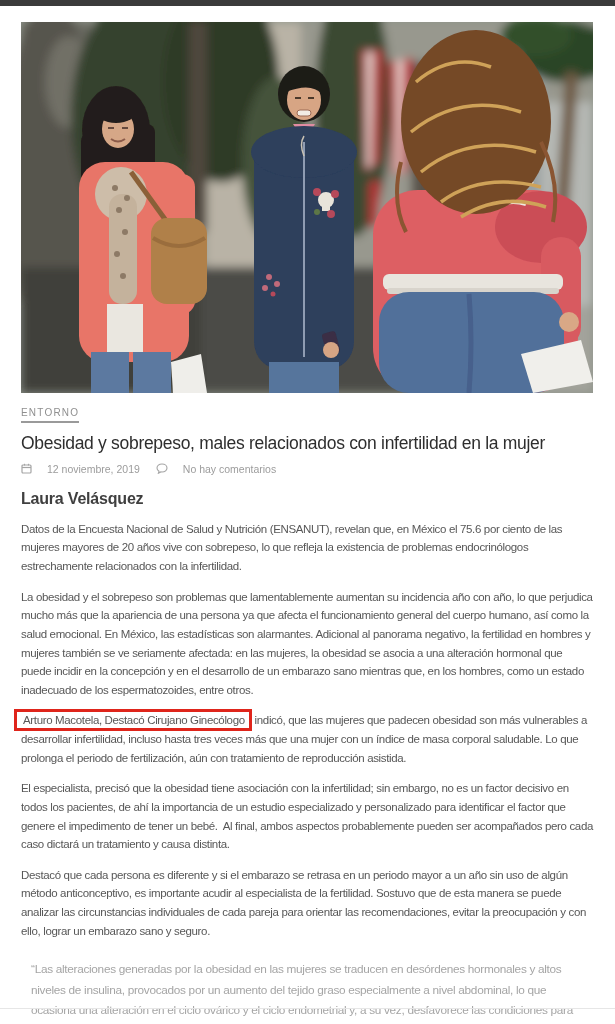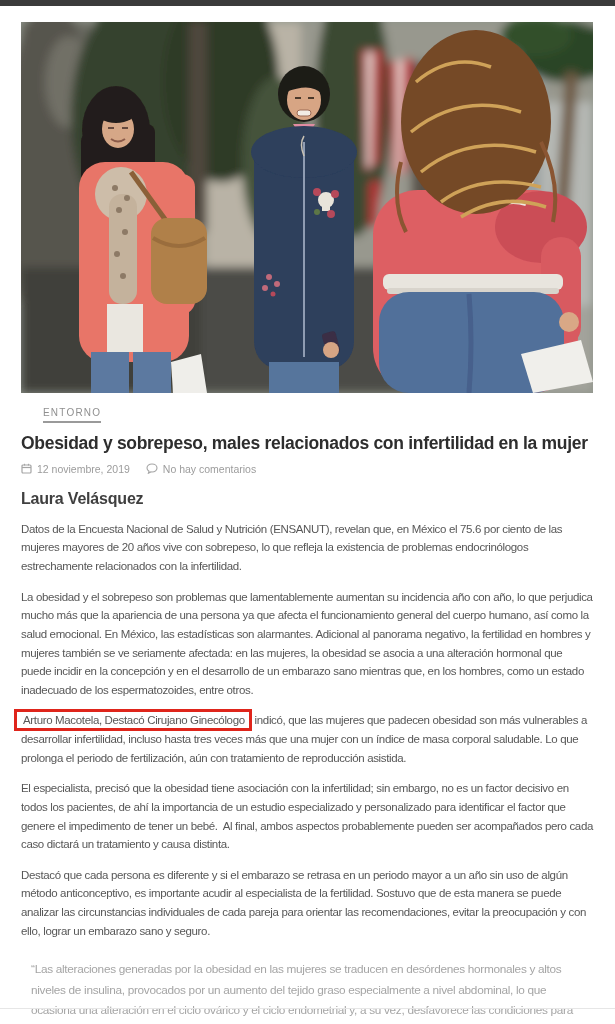--- a/index.html
+++ b/index.html
@@ -10,28 +10,27 @@
   }
   .top-bar{height:6px;background:#3b3b3b;width:100%;}
   .page{padding:16px 21px 0 21px;}
   .photo{margin:0;width:572px;height:371px;overflow:hidden;background:#8e948a;}
   .photo svg{display:block;}
   .category{
     display:inline-block;margin-top:14px;
     font-size:10px;letter-spacing:1.2px;color:#8f8f8f;
     text-decoration:none;border-bottom:2px solid #9a9a9a;padding-bottom:3px;
     cursor:pointer;
-    margin-left:22px;
   }
   h1.title{
     margin:9px 0 0 0;font-size:17.5px;line-height:1.3;color:#2e2e2e;
-    letter-spacing:-0.3px;font-weight:bold;
+    letter-spacing:-0.3px;font-weight:normal;
   }
   .meta{margin-top:8px;display:flex;align-items:center;gap:16px;color:#9c9c9c;font-size:10.5px;}
-  .meta-item{display:inline-flex;align-items:flex-start;gap:5px;color:#9c9c9c;text-decoration:none;}
+  .meta-item{display:inline-flex;align-items:flex-start;gap:15px;color:#9c9c9c;text-decoration:none;}
   .meta-item svg{display:block;}
   .author{margin:15px 0 0 0;font-size:16px;font-weight:bold;color:#3f3f3f;letter-spacing:-0.2px;}
   p.body{
     margin:12px 0 0 0;font-size:11.5px;line-height:1.62;color:#575757;
     letter-spacing:-0.35px;
   }
   p.subhead{margin:13px 0 0 0;font-size:11.5px;font-weight:bold;color:#3f3f3f;letter-spacing:-0.2px;}
   blockquote.quote{
     margin:19px 14px 0 10px;font-size:11.8px;line-height:1.72;color:#a5a5a5;
     letter-spacing:-0.3px;

